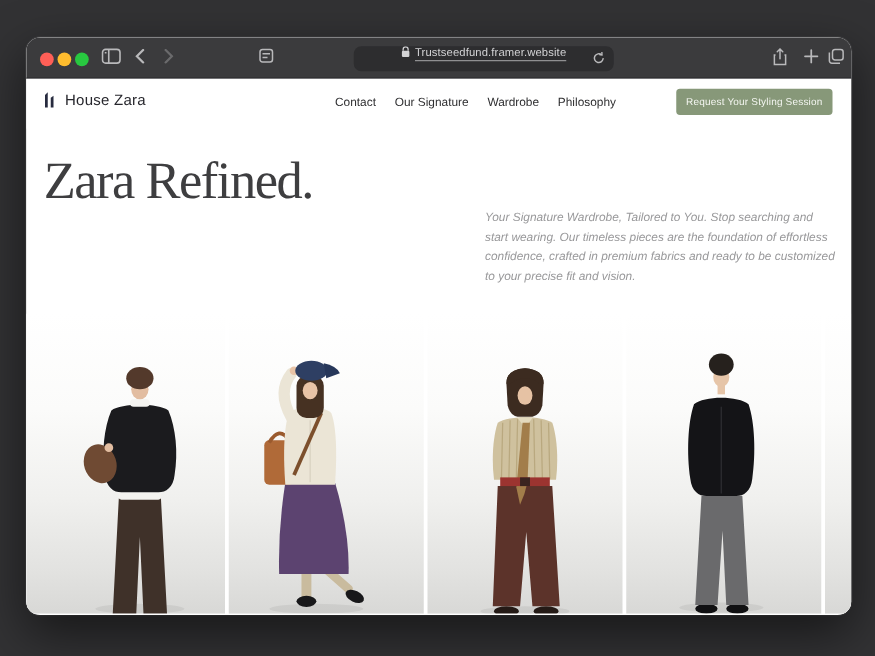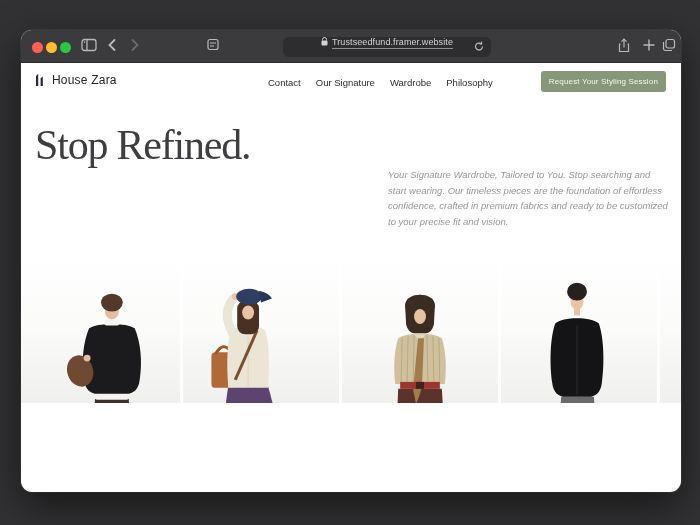--- a/index.html
+++ b/index.html
@@ -27,21 +27,21 @@
   .urlbar {
     position:absolute; left:262px; top:7px; width:208px; height:20px;
     background:#2d2d2f; border-radius:6px; display:flex; align-items:flex-start;
     justify-content:center; gap:4px; color:#d3d3d5; font-size:9px;
   }
   .urlbar .lock { display:flex; }
   .url-text { border-bottom:1px solid #8f8f91; padding-bottom:1px; letter-spacing:.1px; }
   .reload { position:absolute; right:7px; top:4px; }
 
   
-  .page { position:relative; width:660px; height:340px; background:#fff; overflow:hidden; }
+  .page { position:relative; width:660px; height:428px; background:#fff; overflow:hidden; }
 
   .site-header {
     position:absolute; left:0; top:0; width:100%; height:40px; background:#fff;
   }
   .logo { position:absolute; left:14px; top:10px; display:flex; align-items:center; gap:6px; cursor:pointer; }
   .logo-text { font-size:12px; color:#26262c; letter-spacing:.2px; }
   .nav { position:absolute; left:214px; top:14px; display:flex; gap:15px;margin-left:33px; }
   .nav a { font-size:9.5px; color:#2e2e30; text-decoration:none; }
   .cta {
     position:absolute; right:15px; top:8px; border:none; cursor:pointer;
@@ -159,21 +159,21 @@
         <a href="#">Contact</a>
         <a href="#">Our Signature</a>
         <a href="#">Wardrobe</a>
         <a href="#">Philosophy</a>
       </nav>
 
       <button class="cta" style="background: rgb(135, 152, 121);">Request Your Styling Session</button>
     </div>
 
     <h1 class="hero-heading" style="color: rgb(62, 62, 64);">
-      <span style="display:block">Stop Refined.</span>
+      <span style="display:block">Zara Refined.</span>
     </h1>
 
     <p class="hero-paragraph" style="color: rgb(152, 152, 154); font-style: italic;">Your Signature Wardrobe, Tailored to You. Stop searching and start wearing. Our timeless pieces are the foundation of effortless confidence, crafted in premium fabrics and ready to be customized to your precise fit and vision.</p>
 
     <div class="strip">
 
       <div class="model-col first">
         <svg width="158" height="240" viewBox="0 0 158 242">
           <g transform="translate(0,8)">
             <ellipse cx="91" cy="230" rx="36" ry="4" fill="#000" opacity="0.06"></ellipse>

